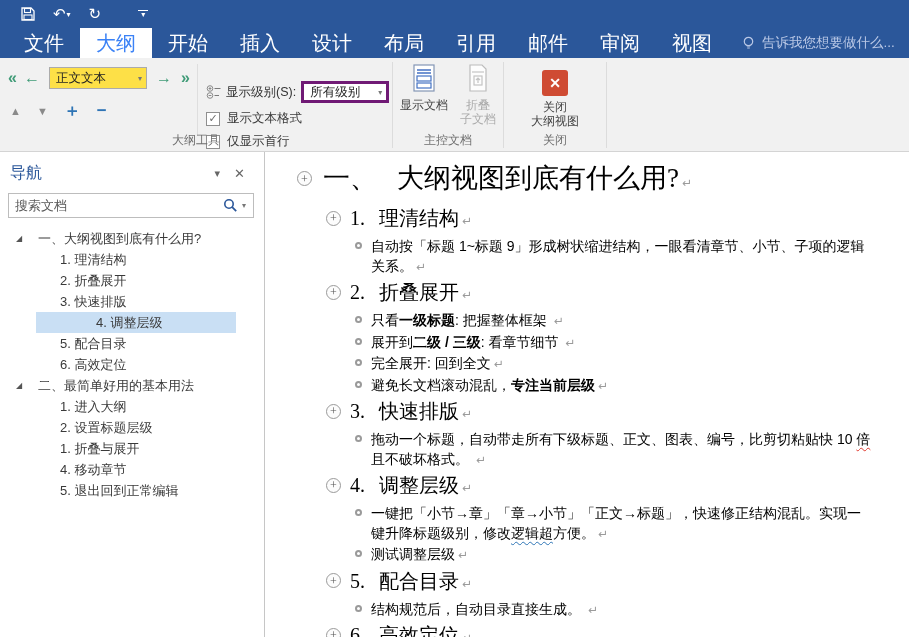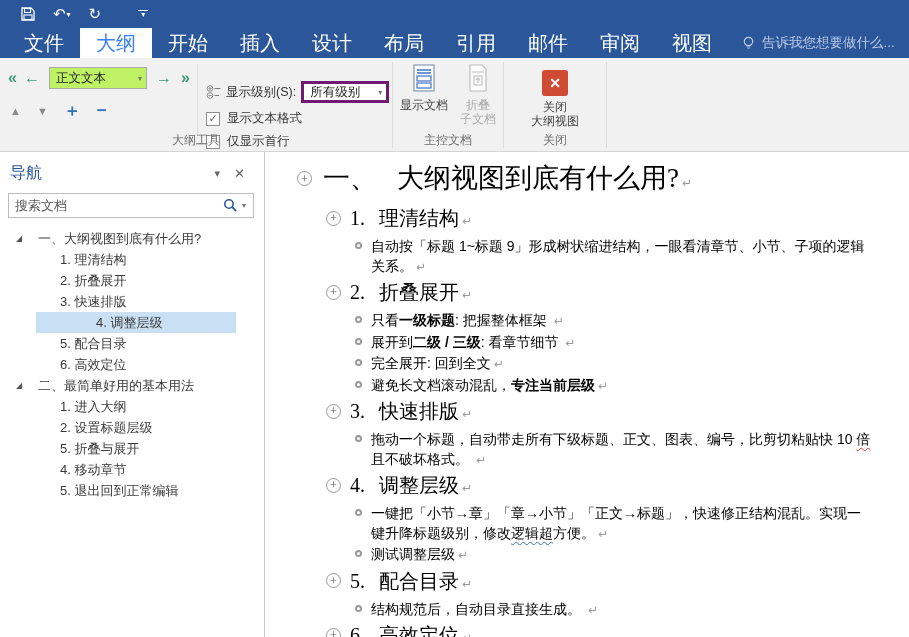--- a/index.html
+++ b/index.html
@@ -25,21 +25,21 @@
   
   .ribbon { height:94px; background:#f1f1f1; border-bottom:1px solid #d4d4d4; display:flex; flex:0 0 auto; position:relative; }
   .rgroup { position:relative; height:100%; }
   .group-label { position:absolute; bottom:2px; left:0; right:0; text-align:center; font-size:12px; color:#6e6e6e; }
   .vsep { width:1px; background:#dcdcdc; margin:4px 0 4px 0; height:86px; align-self:flex-start; }
 
   .g-outline { width:392px; }
   .ot-row1 { position:absolute; left:8px; top:9px; display:flex; align-items:center; gap:9px; }
   .ot-arrow { color:#3f9b77; font-size:16px; line-height:16px; font-weight:bold; }
   .ot-arrow.dbl { letter-spacing:-2px; }
-  .combo { width:98px; height:22px; background:#bef264; border:1px solid #ababab; display:flex; align-items:center; font-size:12.5px; color:#222; padding:0 4px 0 6px; }
+  .combo { width:98px; height:22px; background:#fde047; border:1px solid #ababab; display:flex; align-items:center; font-size:12.5px; color:#222; padding:0 4px 0 6px; }
   .combo .cval { flex:1; }
   .combo .dd { font-size:8px; color:#777; }
   .ot-row2 { position:absolute; left:10px; top:46px; display:flex; align-items:center; gap:16px; }
   .tri { color:#8a8a8a; font-size:11px; }
   .plusminus { color:#2e74b5; font-size:17px; font-weight:bold; line-height:14px; }
   .ot-innersep { position:absolute; left:197px; top:6px; height:72px; width:1px; background:#dedede; }
   .ot-right { position:absolute; left:206px; top:23px; }
   .level-row { display:flex; align-items:center; gap:5px; margin-bottom:7px; }
   .level-row .lbl { font-size:12.5px; color:#333; }
   .selbox { width:88px; height:22px; background:#fff; border:3px solid #701a75; display:flex; align-items:center; font-size:12.5px; color:#222; padding:0 4px 0 6px; }
@@ -253,21 +253,21 @@
           <div class="nav-item lvl1"><span class="tri-exp">◢</span><span>一、大纲视图到底有什么用?</span></div>
           <div class="nav-item lvl2"><span>1. 理清结构</span></div>
           <div class="nav-item lvl2"><span>2. 折叠展开</span></div>
           <div class="nav-item lvl2"><span>3. 快速排版</span></div>
           <div class="nav-item lvl2 selected"><span>4. 调整层级</span></div>
           <div class="nav-item lvl2"><span>5. 配合目录</span></div>
           <div class="nav-item lvl2"><span>6. 高效定位</span></div>
           <div class="nav-item lvl1"><span class="tri-exp">◢</span><span>二、最简单好用的基本用法</span></div>
           <div class="nav-item lvl2"><span>1. 进入大纲</span></div>
           <div class="nav-item lvl2"><span>2. 设置标题层级</span></div>
-          <div class="nav-item lvl2"><span>5. 折叠与展开</span></div>
+          <div class="nav-item lvl2"><span>1. 折叠与展开</span></div>
           <div class="nav-item lvl2"><span>4. 移动章节</span></div>
           <div class="nav-item lvl2"><span>5. 退出回到正常编辑</span></div>
         </div>
     </div>
 
     <div class="docarea" id="docarea">
         <div class="doc-h1"><span class="oplus">+</span><span class="num">一、</span><span>大纲视图到底有什么用?</span><span class="pmark">↵</span></div>
         <div class="doc-h2"><span class="oplus">+</span><span class="num">1.</span><span>理清结构</span><span class="pmark">↵</span></div>
         <div class="doc-body"><span class="obullet"></span><span>自动按「标题 1~标题 9」形成树状缩进结构，一眼看清章节、小节、子项的逻辑关系。</span><span class="pmark">↵</span></div>
         <div class="doc-h2"><span class="oplus">+</span><span class="num">2.</span><span>折叠展开</span><span class="pmark">↵</span></div>

